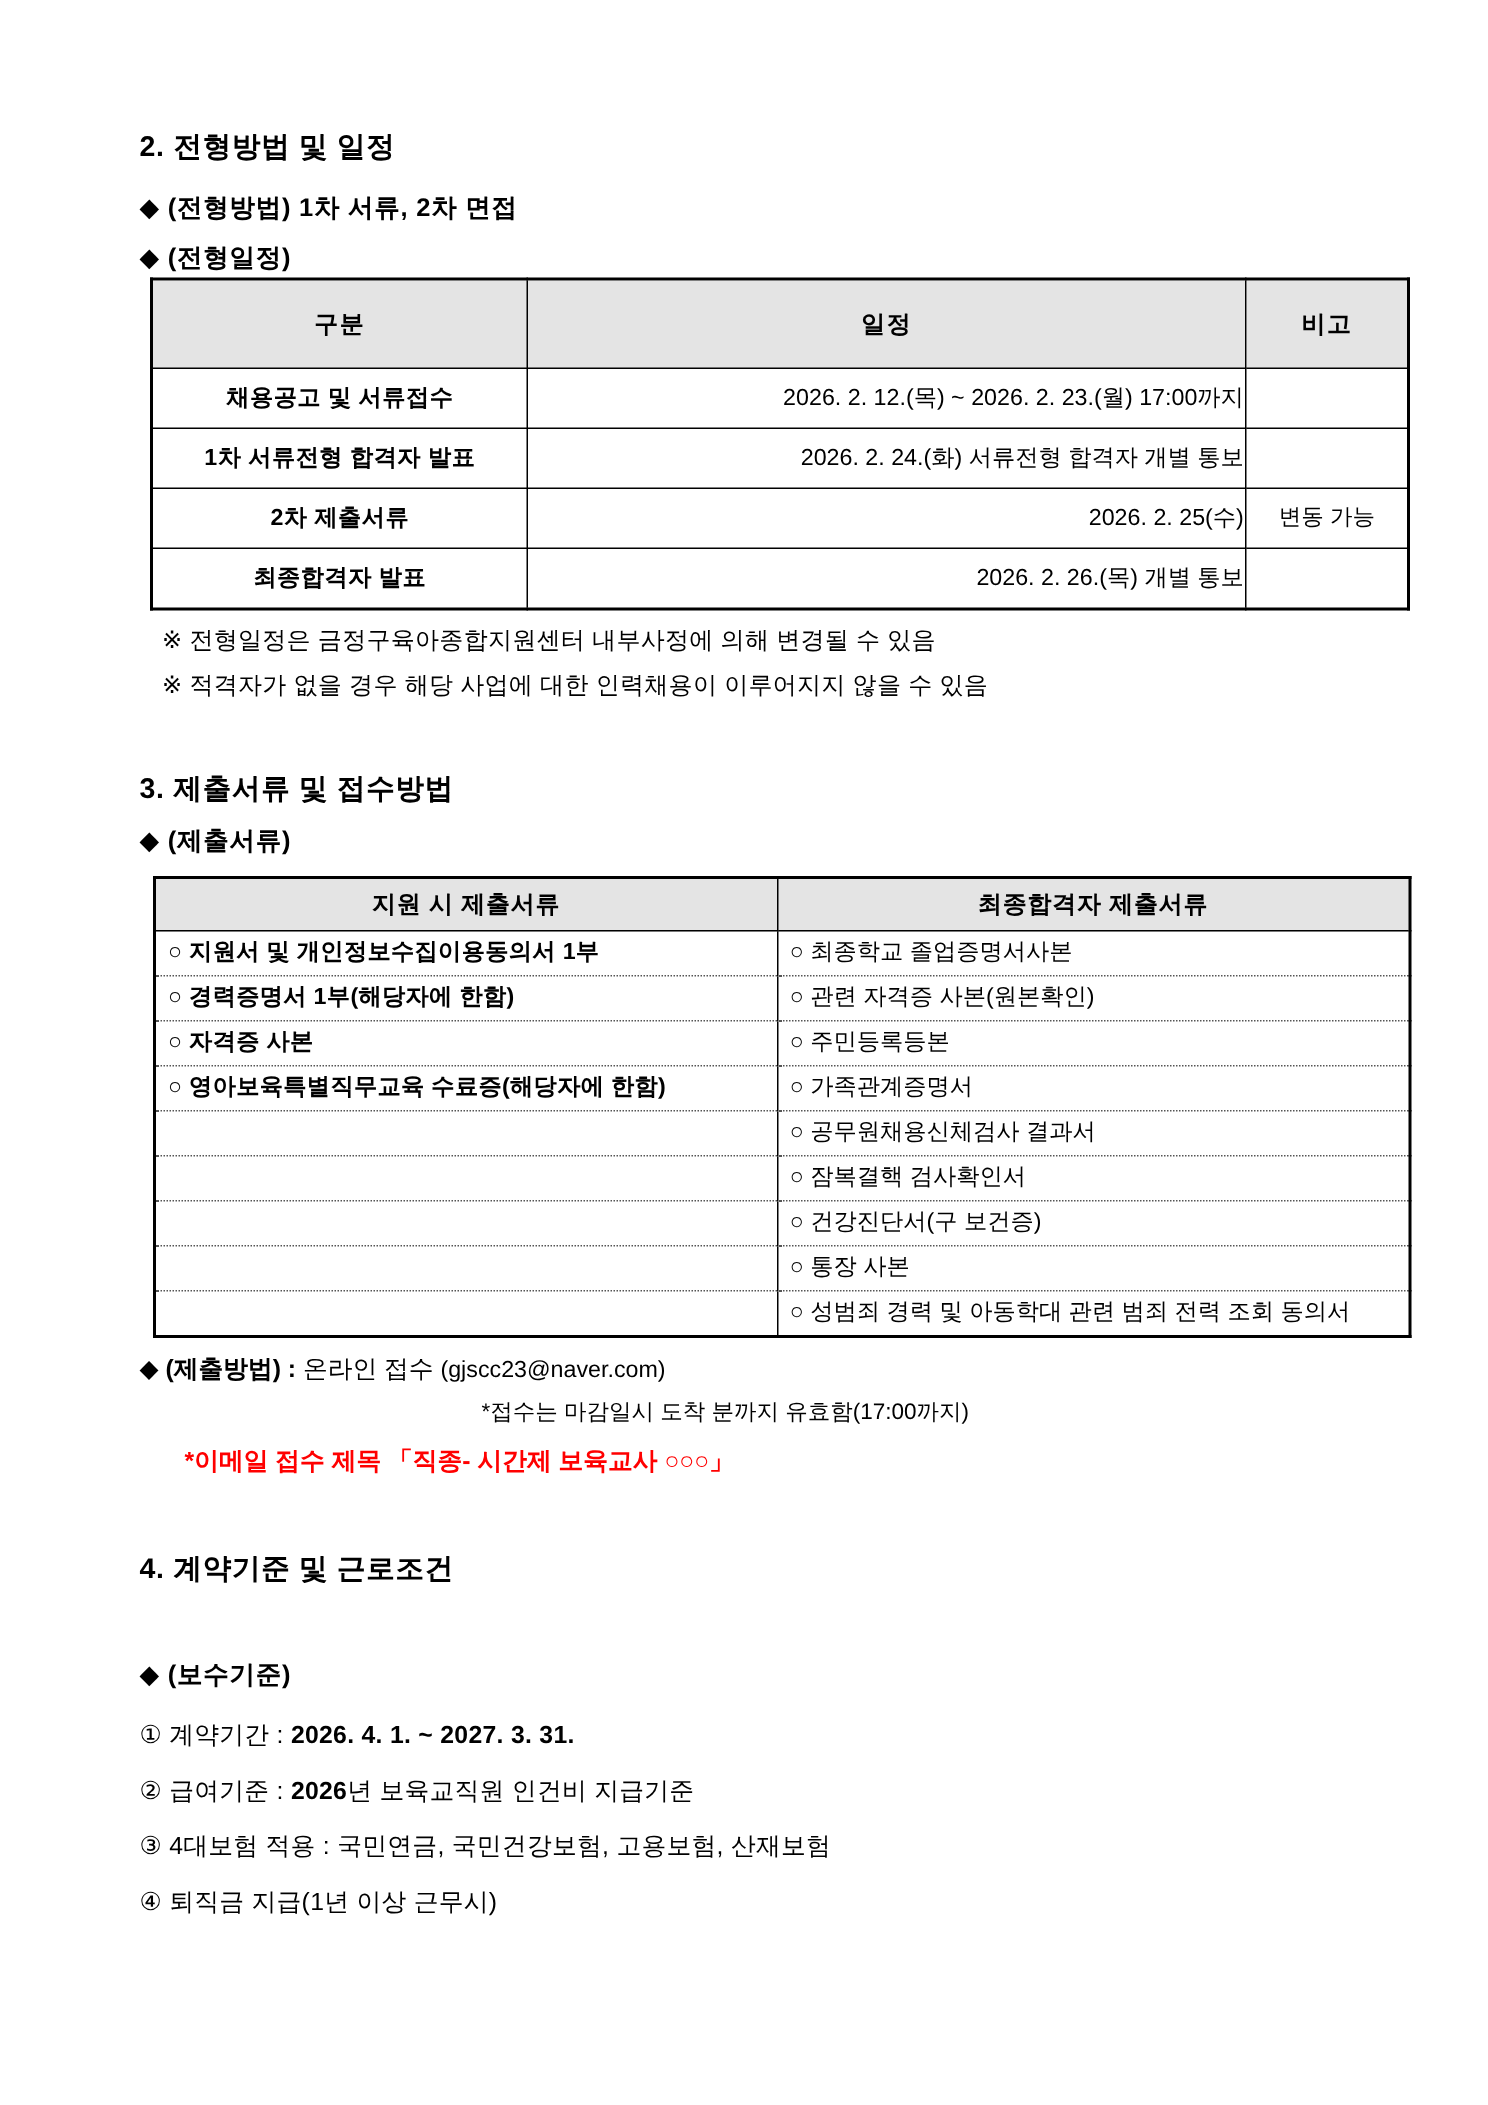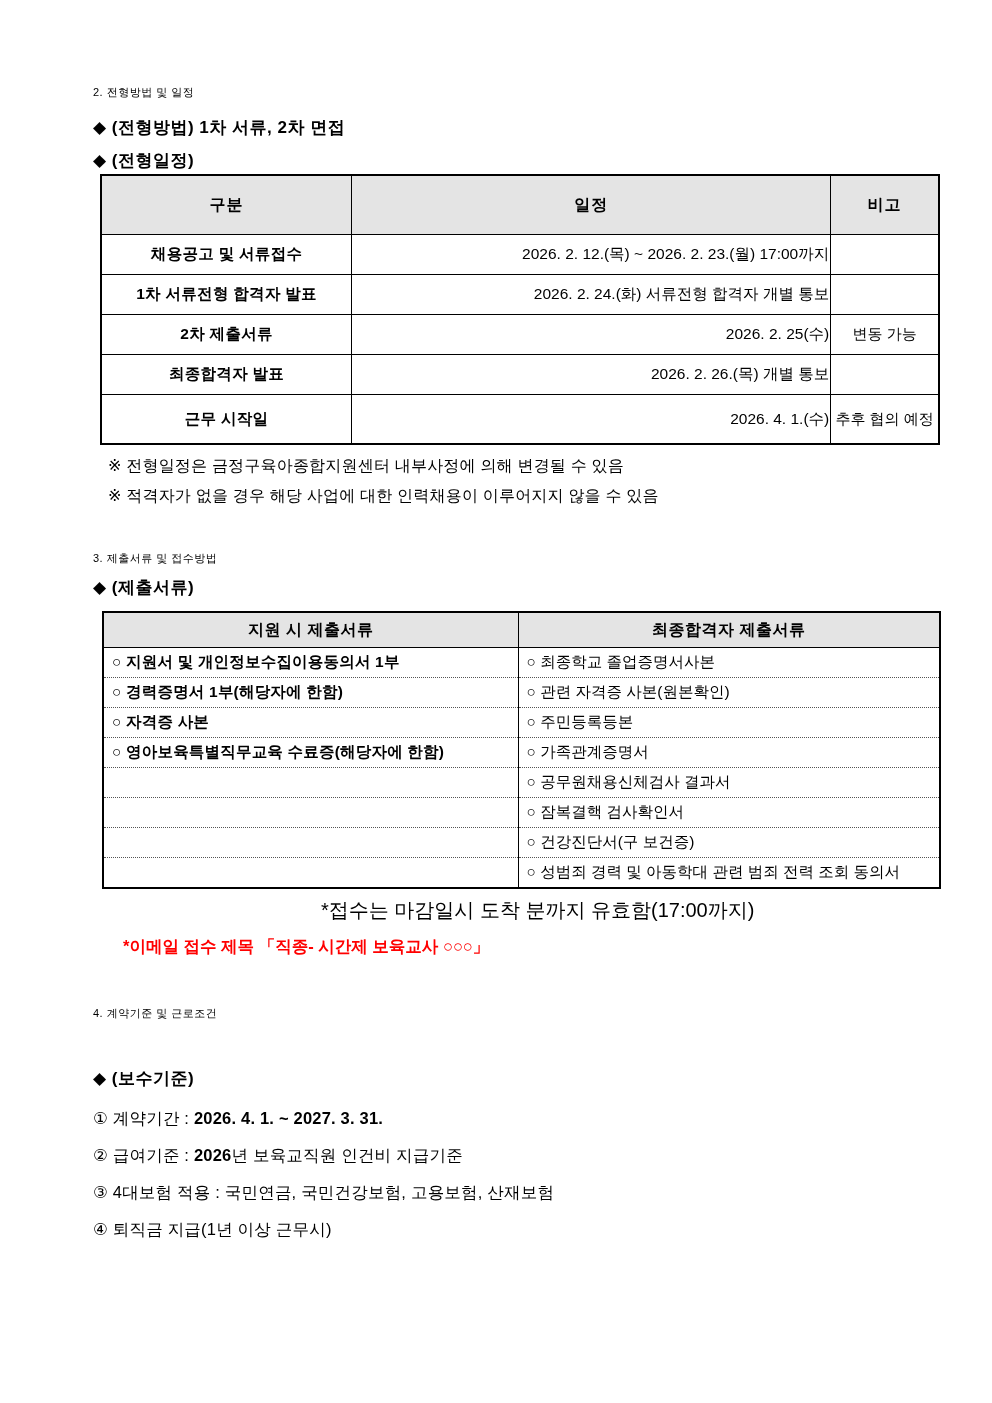--- a/index.html
+++ b/index.html
@@ -3,21 +3,21 @@
 <meta charset="utf-8">
 <style>
   html, body { margin:0; padding:0; background:#ffffff; }
   body {
     width:992px; height:1403px;
     font-family:"Liberation Sans","DejaVu Sans",sans-serif;
     color:#000; overflow:hidden;
   }
   .page { padding:85px 50px 0 93px; box-sizing:border-box; }
 
-  .sec-title { font-size:11px; font-weight:normal; letter-spacing:0.5px; }
+  .sec-title { font-size:19px; font-weight:bold; letter-spacing:0.5px; }
   .bullet-line { font-size:17px; font-weight:bold; letter-spacing:0.5px; }
   .mt16 { margin-top:16px; }
   .mt10 { margin-top:10px; }
 
   table { border-collapse:collapse; table-layout:fixed; }
 
   
   .t1 { margin-top:2px; margin-left:7px; width:840px; border:2px solid #000; }
   .t1 th, .t1 td { border:1px solid #000; overflow:hidden; }
   .t1 th {
@@ -48,21 +48,21 @@
   }
   .t2 td:last-child { border-right:none; }
   .t2 tr:last-child td { border-bottom:none; }
   .t2 td.l { font-weight:bold; letter-spacing:0.2px; }
   .t2 .col-half-l { width:415px; } .t2 .col-half-r { width:422px; }
 
   
   .submit-line { margin-top:10px; font-size:16.5px; }
   .submit-line .lbl { font-weight:bold; }
   .submit-line .email { font-size:15.5px; }
-  .validity { margin-top:8px; padding-left:228px; font-size:20px; }
+  .validity { margin-top:8px; padding-left:228px; font-size:15px; }
   .subject-note { margin-top:12px; padding-left:30px; font-size:16.5px; font-weight:bold; color:#ff0000; }
 
   
   .sec4-title { margin-top:48px; }
   .pay-label { margin-top:46px; }
   .pay-items { margin-top:18px; }
   .pay-item { font-size:16.5px; margin-bottom:15px; letter-spacing:0.2px; }
   .pay-item .strong { font-weight:bold; }
 </style>
 </head>
@@ -101,25 +101,20 @@
       <tr>
         <td class="cat">2차 제출서류</td>
         <td class="sched">2026. 2. 25(수)</td>
         <td class="note">변동 가능</td>
       </tr>
       <tr>
         <td class="cat">최종합격자 발표</td>
         <td class="sched">2026. 2. 26.(목)  개별 통보</td>
         <td class="note"></td>
       </tr>
-      <tr class="tall">
-        <td class="cat">근무 시작일</td>
-        <td class="sched">2026. 4. 1.(수)</td>
-        <td class="note">추후 협의 예정</td>
-      </tr>
     </tbody>
   </table>
 
   <div class="notes">
     <div class="note-line">※ 전형일정은 금정구육아종합지원센터 내부사정에 의해 변경될 수 있음</div>
     <div class="note-line">※ 적격자가 없을 경우 해당 사업에 대한 인력채용이 이루어지지 않을 수 있음</div>
   </div>
 
   <div class="sec-title" style="margin-top:40px;">3. 제출서류 및 접수방법</div>
   <div class="bullet-line mt10">◆ (제출서류)</div>
@@ -159,25 +154,34 @@
       <tr>
         <td class="l"></td>
         <td>○ 잠복결핵 검사확인서</td>
       </tr>
       <tr>
         <td class="l"></td>
         <td>○ 건강진단서(구 보건증)</td>
       </tr>
       <tr>
         <td class="l"></td>
+        <td>○ 통장 사본</td>
+      </tr>
+      <tr>
+        <td class="l"></td>
         <td>○ 성범죄 경력 및 아동학대 관련 범죄 전력 조회 동의서</td>
       </tr>
     </tbody>
   </table>
 
+  <div class="submit-line">
+    <span class="lbl">◆ (제출방법) :</span>
+    <span>온라인 접수</span>
+    <span class="email">(gjscc23@naver.com)</span>
+  </div>
   <div class="validity">*접수는 마감일시 도착 분까지 유효함(17:00까지)</div>
   <div class="subject-note">*이메일 접수 제목 「직종- 시간제 보육교사 ○○○」</div>
 
   <div class="sec-title sec4-title">4. 계약기준 및 근로조건</div>
   <div class="bullet-line pay-label">◆ (보수기준)</div>
 
   <div class="pay-items">
     <div class="pay-item">
       <span>① 계약기간 : </span><span class="strong">2026. 4. 1. ~ 2027. 3. 31.</span><span></span>
     </div>

